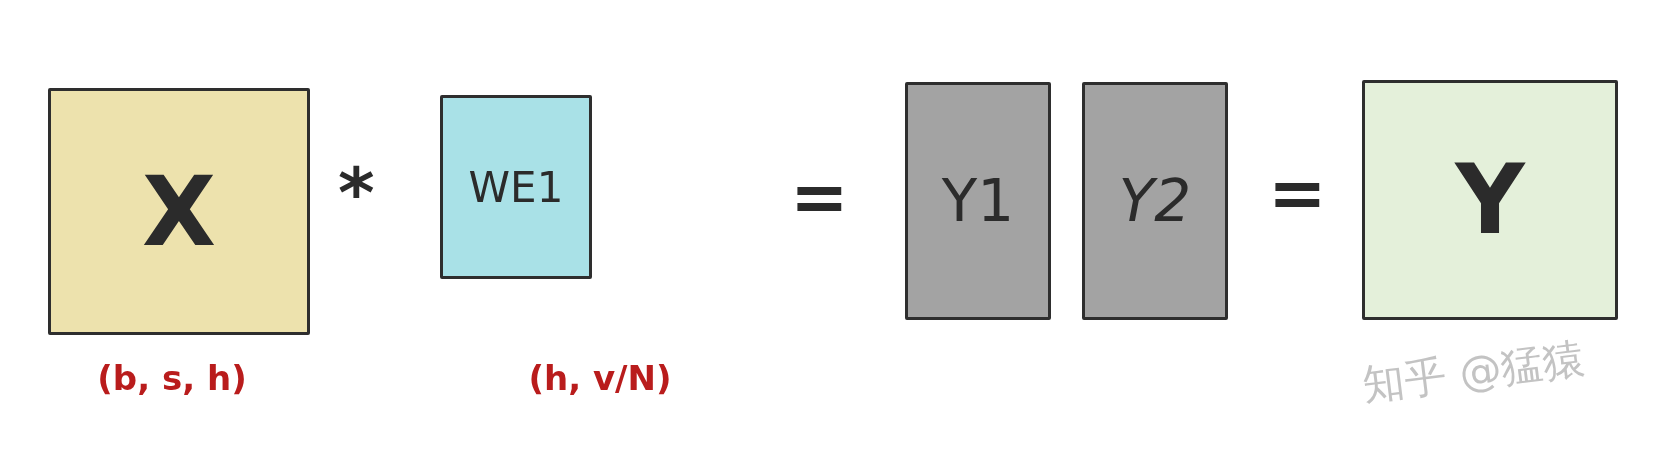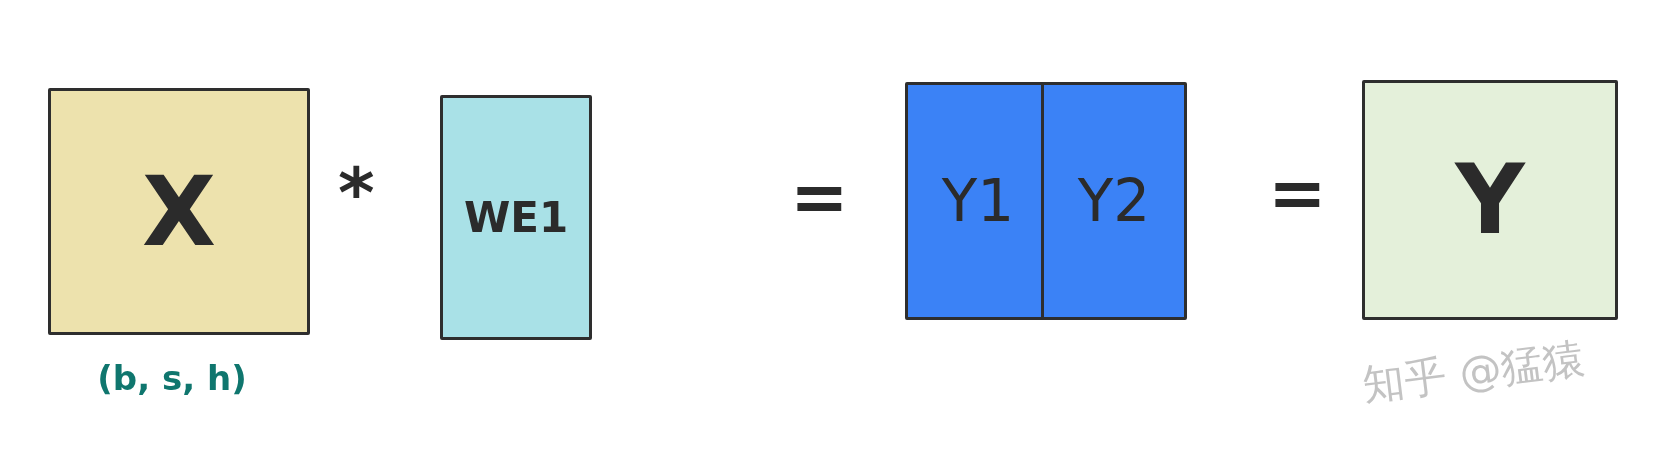--- a/index.html
+++ b/index.html
@@ -24,34 +24,34 @@
     color: #2b2b2b;
   }
 
   .x-box {
     left: 48px; top: 88px; width: 262px; height: 247px;
     background: #ede2ad;
     font-size: 96px; font-weight: 700;
   }
 
   .we-box {
-    top: 95px; width: 152px; height: 245px;
+    top: 95px; width: 152px; height: 184px;
     background: #a9e1e7;
-    font-size: 42px; font-weight: 700;
+    font-size: 42px; font-weight: 400;
   }
   .we1 { left: 440px; }
   .we2 { left: 612px; }
 
   .y-split {
     top: 82px; width: 146px; height: 238px;
-    background: #3b82f6;
+    background: #a3a3a3;
     font-size: 58px; font-weight: 500;
   }
   .y1 { left: 905px; }
-  .y2 { left: 1041px; }
+  .y2 { left: 1082px; font-style: italic; }
 
   .y-box {
     left: 1362px; top: 80px; width: 256px; height: 240px;
     background: #e4f0da;
     font-size: 96px; font-weight: 700;
   }
 
   .op {
     position: absolute;
     color: #2b2b2b;
@@ -61,21 +61,21 @@
   .op-mul { left: 338px; top: 158px; font-size: 70px; }
   .op-eq1 { left: 790px; top: 162px; font-size: 70px; }
   .op-eq2 { left: 1268px; top: 158px; font-size: 70px; }
 
   .dim {
     position: absolute;
     top: 358px;
     transform: translateX(-50%);
     font-size: 34px;
     font-weight: 700;
-    color: #0f766e;
+    color: #b91c1c;
     white-space: nowrap;
   }
   .dim-x { left: 172px; }
   .dim-we { left: 600px; }
   .dim-ysplit { left: 1062px; }
   .dim-y { left: 1468px; }
 
   .watermark {
     position: absolute;
     left: 1362px;
@@ -104,18 +104,19 @@
   <div class="box y-split y1">Y1</div>
 
   <div class="box y-split y2">Y2</div>
 
   <div class="op op-eq2">=</div>
 
   <div class="box y-box">Y</div>
 
   <div class="dim dim-x">(b, s, h)</div>
 
+  <div class="dim dim-we">(h, v/N)</div>
 
 
 
   <div class="watermark">知乎 @猛猿</div>
 
 </div>
 
 </body></html>

